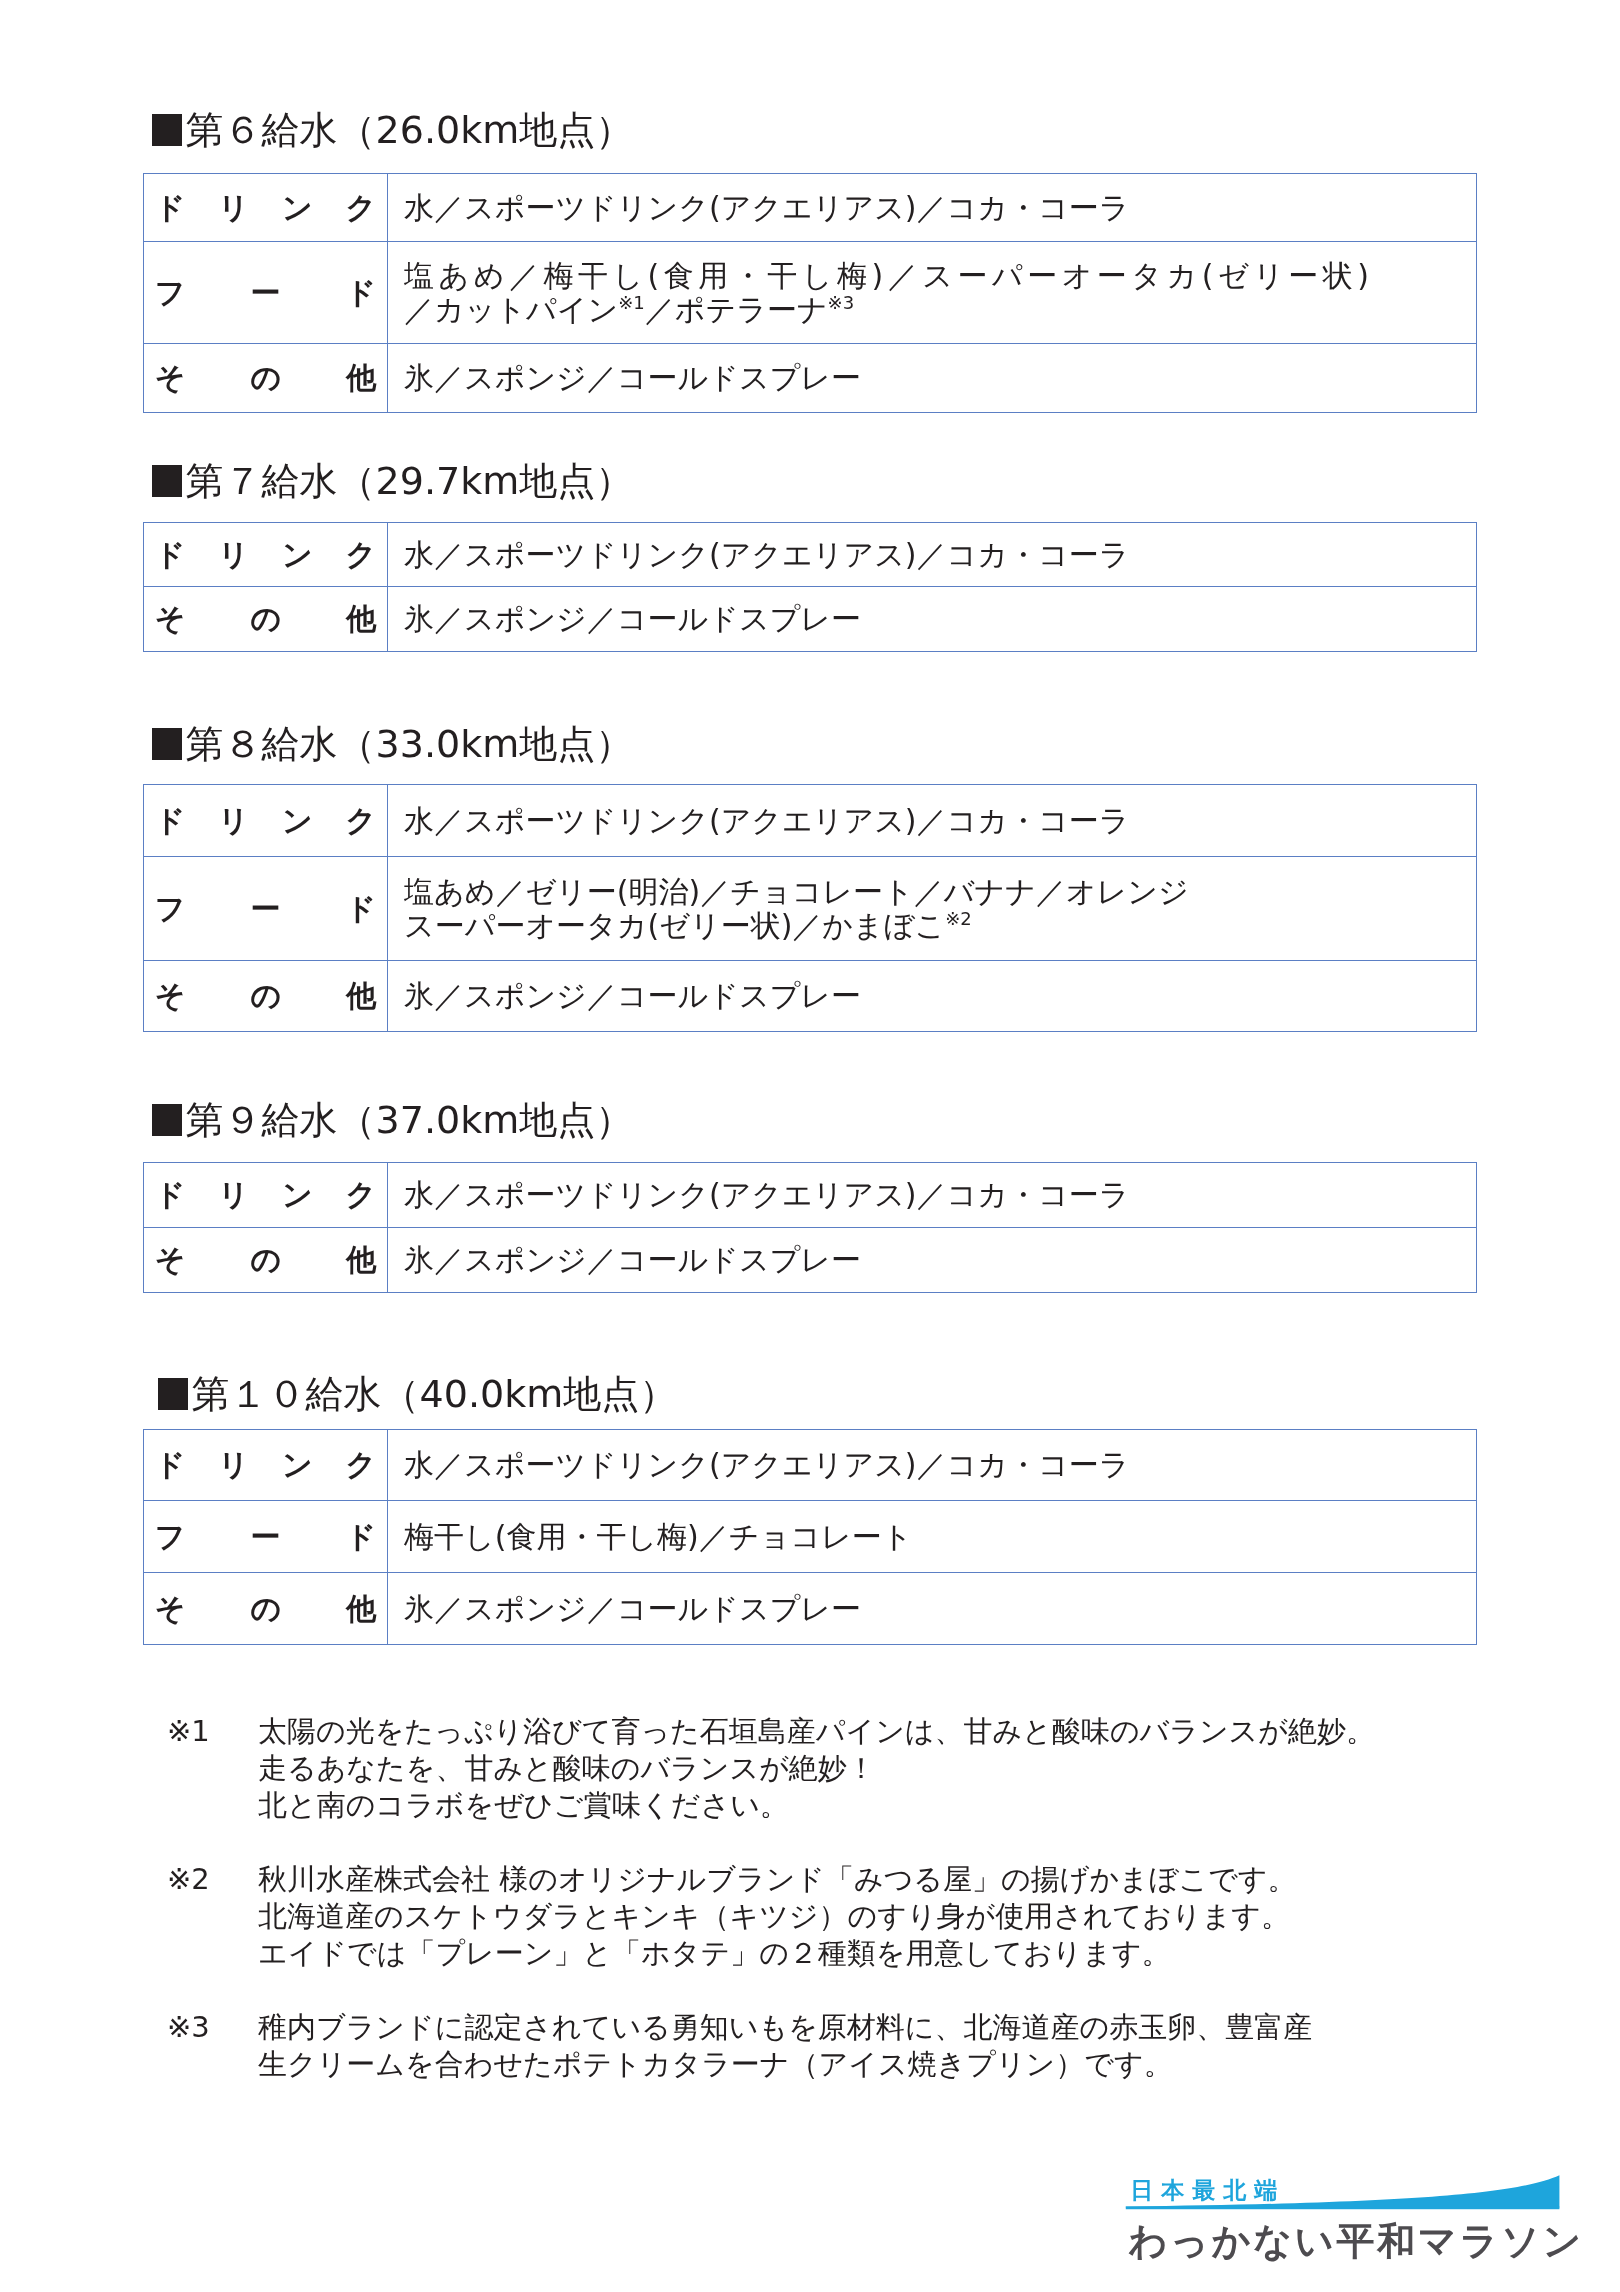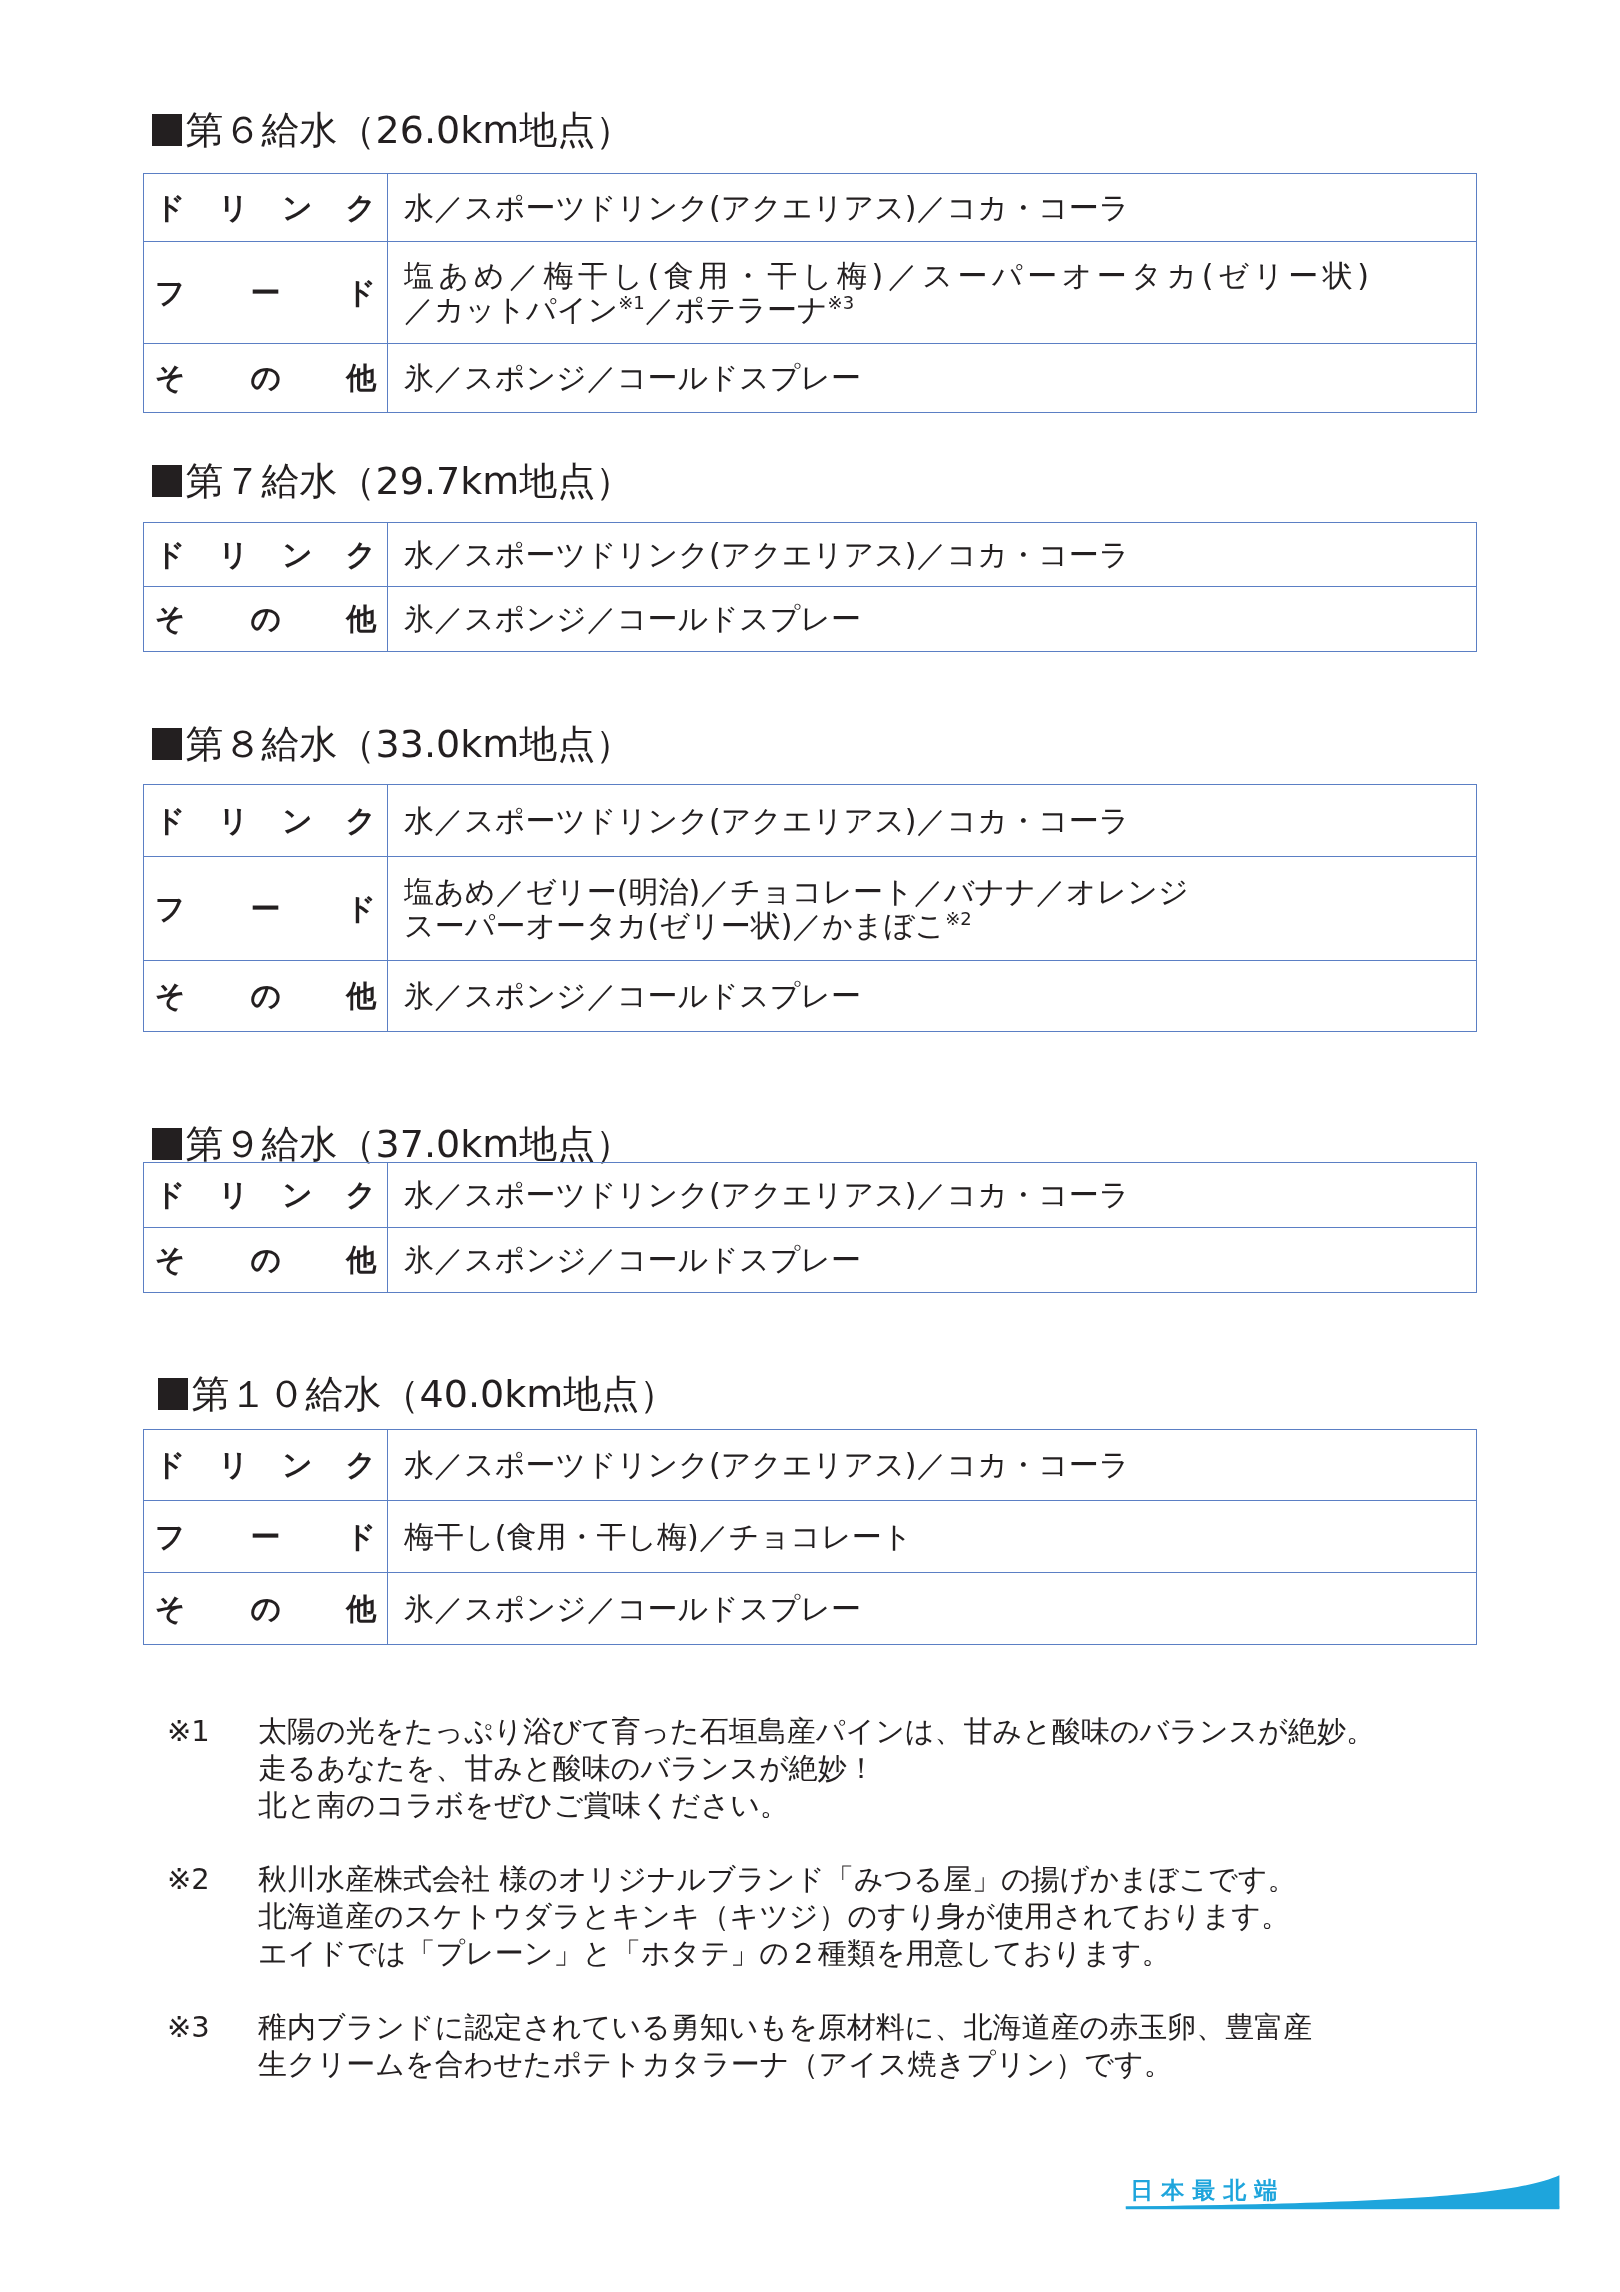--- a/index.html
+++ b/index.html
@@ -252,21 +252,21 @@
             <span>他</span>
     </div>
         </td>
     <td class="value">
           <span class="value-line">氷／スポンジ／コールドスプレー</span>
         </td>
   </tr>
 </tbody>
   </table>
 
-<div class="section-title" style="top:1098px;margin-top:24px;">
+<div class="section-title" style="top:1098px;">
   <span class="square"></span><span>第９給水（37.0km地点）</span>
 </div>
 <table class="aid" style="top:1162px;">
   <tbody>
       <tr style="height:65px;">
     <td class="label">
           <div class="label-inner">
       <span>ド</span>
             <span>リ</span>
             <span>ン</span>
@@ -362,14 +362,15 @@
     </div>
   </div>
 </div>
 
 <div class="logo">
   <svg class="wave" width="439" height="54" viewBox="0 0 490 60">
     <path d="M2 45 L486 45 L486 9 C440 30 320 40 2 44 Z" fill="#1ea5dc"></path>
     <rect x="2" y="44" width="484" height="3" fill="#1ea5dc"></rect>
   </svg>
   <span class="tag">日本最北端</span>
+  <span class="name">わっかない平和マラソン</span>
 </div>
 
 
 </body></html>

